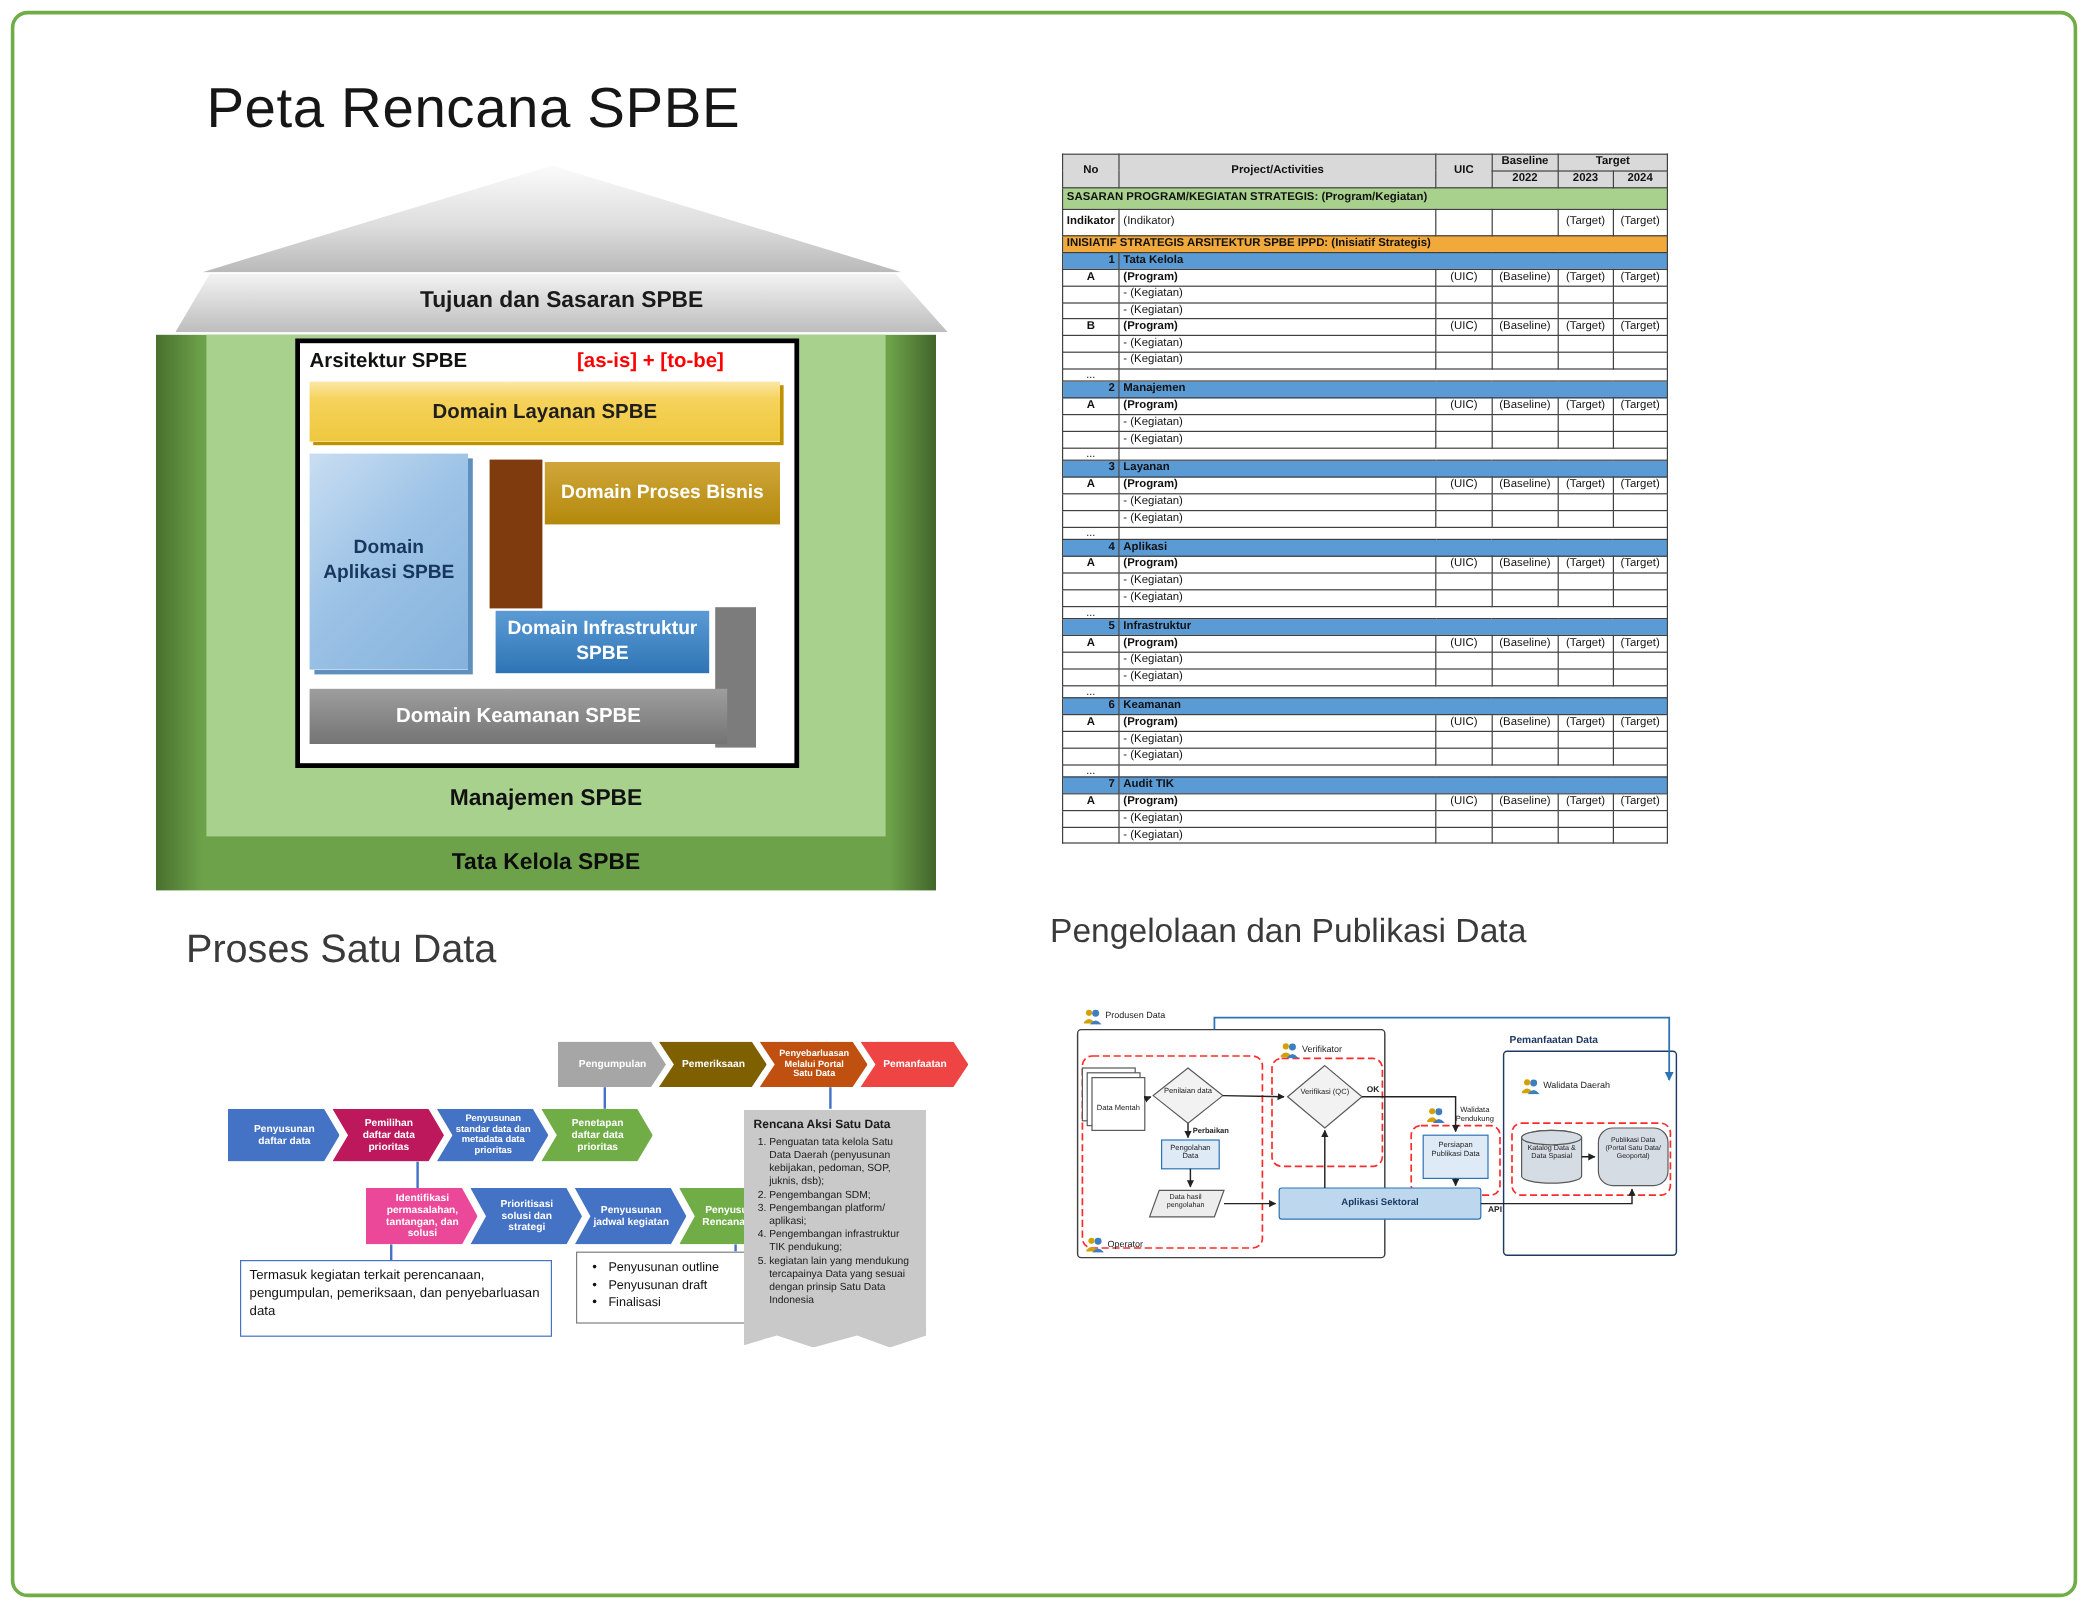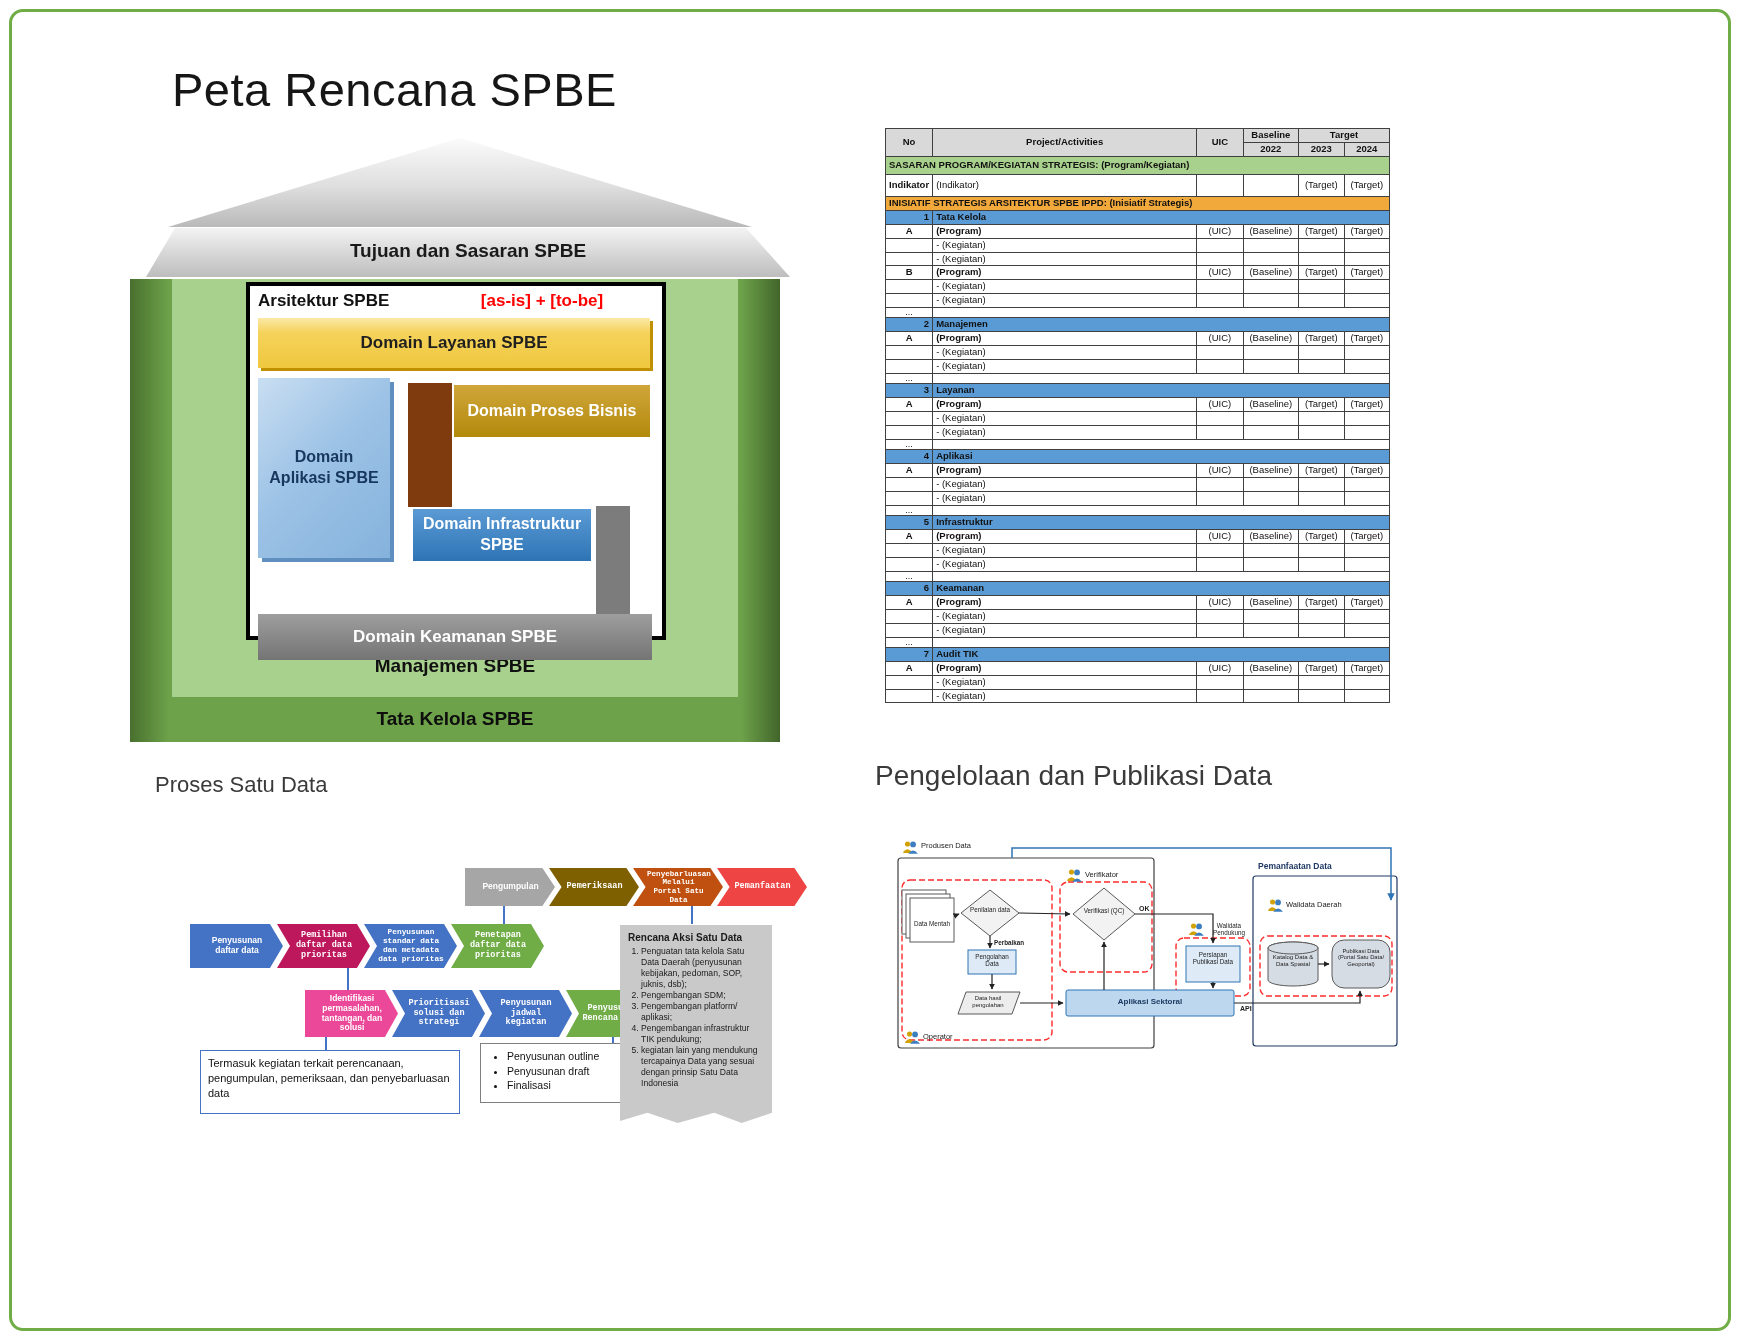--- a/index.html
+++ b/index.html
@@ -34,51 +34,51 @@
   .aplikasi { left:8px; top:92px; width:132px; height:180px; font-size:16px; color:#17375E;
              background:linear-gradient(135deg,#C9DEF2 0%,#9DC3E6 45%,#85B2DC 100%); box-shadow:4px 4px 0 #5E8FBF; padding:0 10px; }
   .brown-l { position:absolute; left:158px; top:97px; width:44px; height:124px; background:#7F3B0E; }
   .proses-bisnis { left:204px; top:99px; width:196px; height:52px; font-size:16px; color:#fff;
              background:linear-gradient(180deg,#D0A63B,#B3890B); }
   .data-informasi { left:159px; top:157px; width:237px; height:60px; font-size:16px; color:#fff;
              background:linear-gradient(180deg,#D36920,#BC5410); box-shadow:0 4px 0 #8a3d0b; }
   .gray-l { position:absolute; left:346px; top:220px; width:34px; height:117px; background:#7c7c7c; }
   .infrastruktur { left:163px; top:223px; width:178px; height:52px; font-size:16px; color:#fff;
              background:linear-gradient(180deg,#5B9BD5,#2E74B5); }
-  .keamanan { left:8px; top:288px; width:394px; height:46px; font-size:17px; color:#fff;
-             background:linear-gradient(180deg,#9e9e9e,#747474);margin-top:40px; }
+  .keamanan { left:8px; top:288px; width:348px; height:46px; font-size:17px; color:#fff;
+             background:linear-gradient(180deg,#9e9e9e,#747474); }
 
   
   .ptable { position:absolute; left:885px; top:128px; width:505px; border-collapse:collapse; background:#fff; font-size:9.5px; }
   .ptable th, .ptable td { border:1px solid #404040; padding:1px 3px; height:13px; line-height:1.15; vertical-align:middle; }
   .ptable thead th { background:#D9D9D9; text-align:center; font-weight:bold; }
   .row-green td { background:#A9D18E; font-weight:bold; height:18px; }
   .row-orange td { background:#F2A93C; font-weight:bold; }
   .row-ind td { height:22px; }
   .ind-label { font-weight:bold; }
   .row-sec td { background:#5B9BD5; }
   .sec-no { text-align:right; font-weight:bold; }
   .sec-name { font-weight:bold; }
   .prog-letter { text-align:center; font-weight:bold; }
   .prog-name { font-weight:bold; }
   .val { text-align:center; }
   .keg { padding-left:12px; }
   .row-dots td { height:10px; font-size:9px; line-height:.8; }
   .dots { text-align:center; }
 
   .h-pengelolaan { position:absolute; left:875px; top:760px; font-size:28px; font-weight:400; color:#3a3a3a; }
-  .h-proses { position:absolute; left:155px; top:772px; font-size:22px; font-weight:400; color:#3a3a3a;text-align:center; }
+  .h-proses { position:absolute; left:155px; top:772px; font-size:33px; font-weight:400; color:#3a3a3a;text-align:center; }
 
   
   .proses { position:absolute; left:185px; top:860px; width:660px; height:290px; }
   .chev { position:absolute; color:#fff; font-weight:bold; display:flex; align-items:center; justify-content:center;
           text-align:center; font-size:8.5px; line-height:1.15; }
   .chev .txt { width:100%; padding:0 13px 0 14px; }
   .c-first { clip-path:polygon(0 0,86% 0,100% 50%,86% 100%,0 100%); }
-  .c-mid   { clip-path:polygon(0 0,86% 0,100% 50%,86% 100%,0 100%,14% 50%);font-family:Liberation Mono, monospace; }
+  .c-mid   { clip-path:polygon(0 0,86% 0,100% 50%,86% 100%,0 100%,14% 50%); }
   .t0 { left:280px; top:8px;  width:90px; height:38px; background:#A6A6A6; }
   .t1 { left:364px; top:8px;  width:90px; height:38px; background:#7F6000; }
   .t2 { left:448px; top:8px;  width:90px; height:38px; background:#C0500F; font-size:7.6px; }
   .t3 { left:532px; top:8px;  width:90px; height:38px; background:#ef4444; }
   .m0 { left:5px;   top:64px; width:93px; height:44px; background:#4472C4; }
   .m1 { left:92px;  top:64px; width:93px; height:44px; background:#be185d; }
   .m2 { left:179px; top:64px; width:93px; height:44px; background:#4472C4; font-size:7.8px; }
   .m3 { left:266px; top:64px; width:93px; height:44px; background:#70AD47; }
   .l0 { left:120px; top:130px; width:93px; height:47px; background:#ec4899; }
   .l1 { left:207px; top:130px; width:93px; height:47px; background:#4472C4; }

